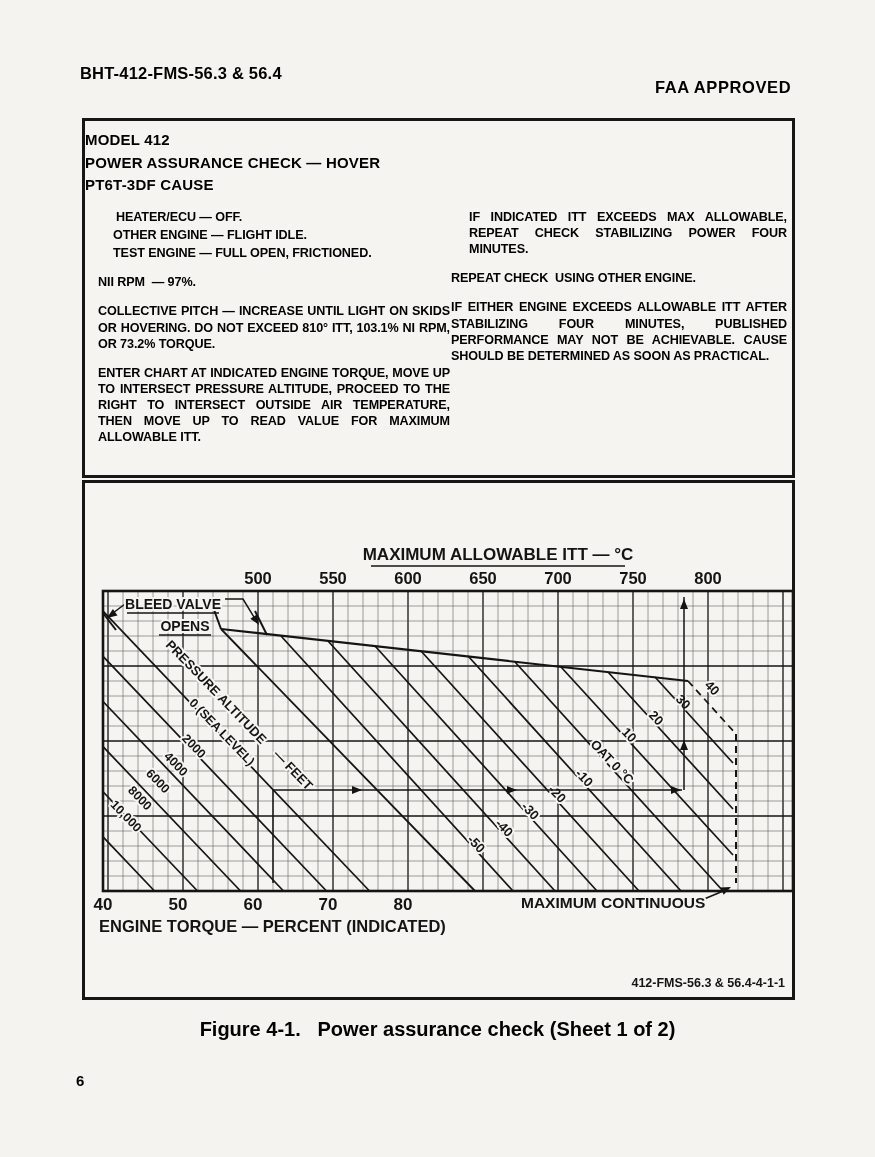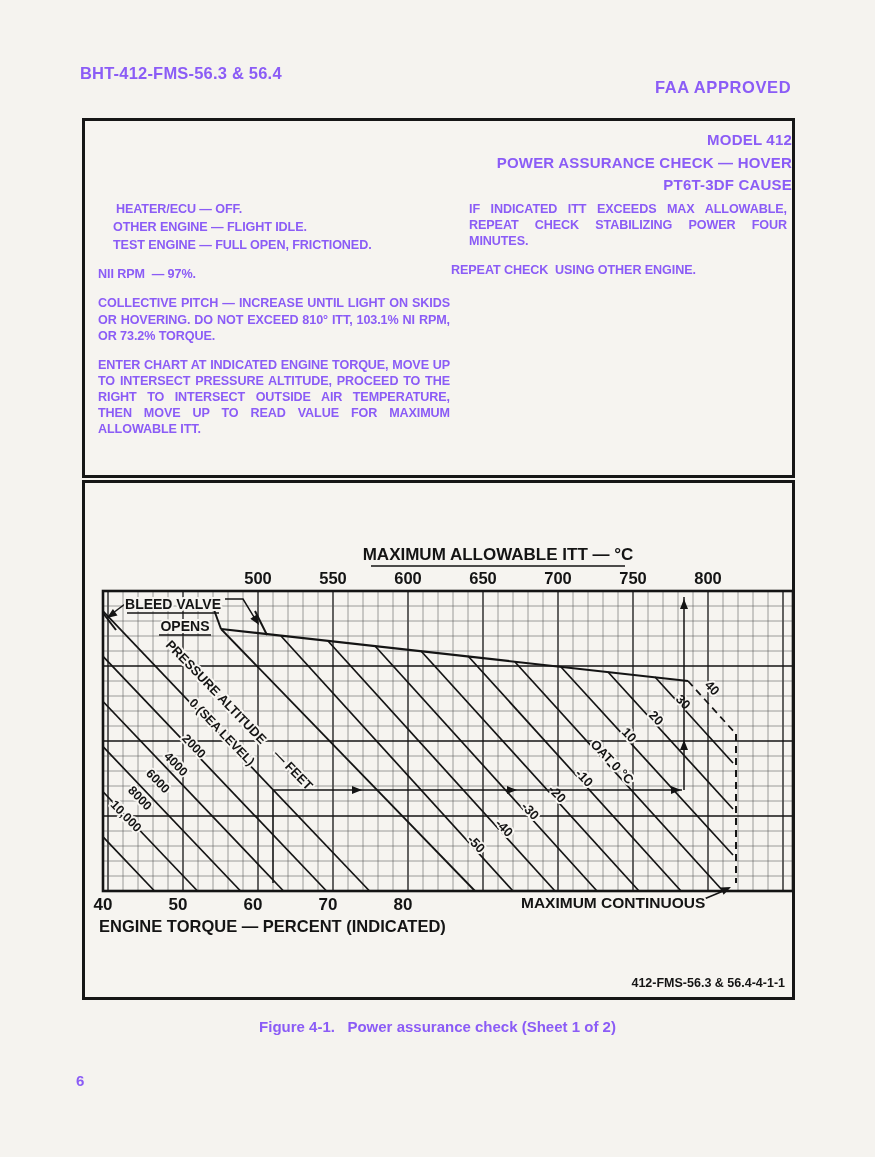--- a/index.html
+++ b/index.html
@@ -1,38 +1,38 @@
 <!DOCTYPE html>
 <html><head>
 <meta charset="utf-8">
 <style>
   html,body{margin:0;padding:0;background:#e8e6e2;}
   #page{position:relative;width:875px;height:1157px;background:#f5f3ef;overflow:hidden;
-        font-family:"Liberation Sans",sans-serif;color:#8b5cf6;}
+        font-family:"Liberation Sans",sans-serif;color:#000000;}
   .hdr{position:absolute;font-weight:700;font-size:16.5px;letter-spacing:.2px;}
   #doc-number{left:80px;top:64px;}
   #approval{left:655px;top:58px;letter-spacing:.6px;margin-top:20px;}
   .box{position:absolute;left:82px;width:707px;border:3px solid #161616;background:#f6f4f0;}
   #procedure-box{top:118px;height:354px;}
   #chart-box{top:480px;height:514px;}
-  #proc-title{position:absolute;top:8px;left:0;width:100%;text-align:right;
+  #proc-title{position:absolute;top:8px;left:0;width:100%;text-align:left;
               font-weight:700;font-size:15px;line-height:1.5;letter-spacing:.2px;}
   .col{position:absolute;top:80px;}
   #col-left{left:13px;width:352px;}
   #col-right{left:366px;width:336px;}
   .proc{margin:13px 0 0;font-weight:700;font-size:12.6px;line-height:1.28;
         letter-spacing:-.1px;text-align:justify;white-space:pre-wrap;}
-  .proc:first-child{margin-top:0;padding-left:18px;}
+  .proc:first-child{margin-top:8px;padding-left:18px;}
   .proc.tight{margin-top:2px;}
   .proc.ind{padding-left:15px;}
   #chart-svg{position:absolute;left:0;top:0;}
   text{font-family:"Liberation Sans",sans-serif;font-weight:700;fill:#141414;}
   .hal{paint-order:stroke;stroke:#f6f4f0;stroke-width:4px;stroke-linejoin:round;}
   #caption{position:absolute;top:1018px;left:0;width:100%;text-align:center;
-           font-weight:700;font-size:15px;white-space:pre;}
+           font-weight:700;font-size:20px;white-space:pre;}
   #page-number{position:absolute;left:76px;top:1072px;font-weight:700;font-size:15px;}
 </style>
 </head>
 <body>
 
 <div id="page">
 
   <div id="doc-number" class="hdr">BHT-412-FMS-56.3 &amp; 56.4</div>
   <div id="approval" class="hdr">FAA APPROVED</div>
 
@@ -46,20 +46,21 @@
         <p class="proc">HEATER/ECU — OFF.</p>
         <p class="proc ind tight">OTHER ENGINE — FLIGHT IDLE.</p>
         <p class="proc ind tight">TEST ENGINE — FULL OPEN, FRICTIONED.</p>
         <p class="proc">NII RPM  — 97%.</p>
         <p class="proc">COLLECTIVE PITCH — INCREASE UNTIL LIGHT ON SKIDS OR HOVERING. DO NOT EXCEED 810° ITT, 103.1% NI RPM, OR 73.2% TORQUE.</p>
         <p class="proc">ENTER CHART AT INDICATED ENGINE TORQUE, MOVE UP TO INTERSECT PRESSURE ALTITUDE, PROCEED TO THE RIGHT TO INTERSECT OUTSIDE AIR TEMPERATURE, THEN MOVE UP TO READ VALUE FOR MAXIMUM ALLOWABLE ITT.</p>
       </div>
     <div id="col-right" class="col">
         <p class="proc">IF INDICATED ITT EXCEEDS MAX ALLOWABLE, REPEAT CHECK STABILIZING POWER FOUR MINUTES.</p>
         <p class="proc">REPEAT CHECK  USING OTHER ENGINE.</p>
+        <p class="proc">IF EITHER ENGINE EXCEEDS ALLOWABLE ITT AFTER STABILIZING FOUR MINUTES, PUBLISHED PERFORMANCE MAY NOT BE ACHIEVABLE. CAUSE SHOULD BE DETERMINED AS SOON AS PRACTICAL.</p>
       </div>
   </div>
 
   <div id="chart-box" class="box">
     <svg id="chart-svg" width="707" height="514" viewBox="0 0 707 514">
       <g id="g-grid">
           <line x1="23" y1="108" x2="23" y2="408" stroke="#141414" stroke-width="1.3"></line>
           <line x1="38" y1="108" x2="38" y2="408" stroke="#525252" stroke-width="0.55"></line>
           <line x1="53" y1="108" x2="53" y2="408" stroke="#525252" stroke-width="0.55"></line>
           <line x1="68" y1="108" x2="68" y2="408" stroke="#525252" stroke-width="0.55"></line>

